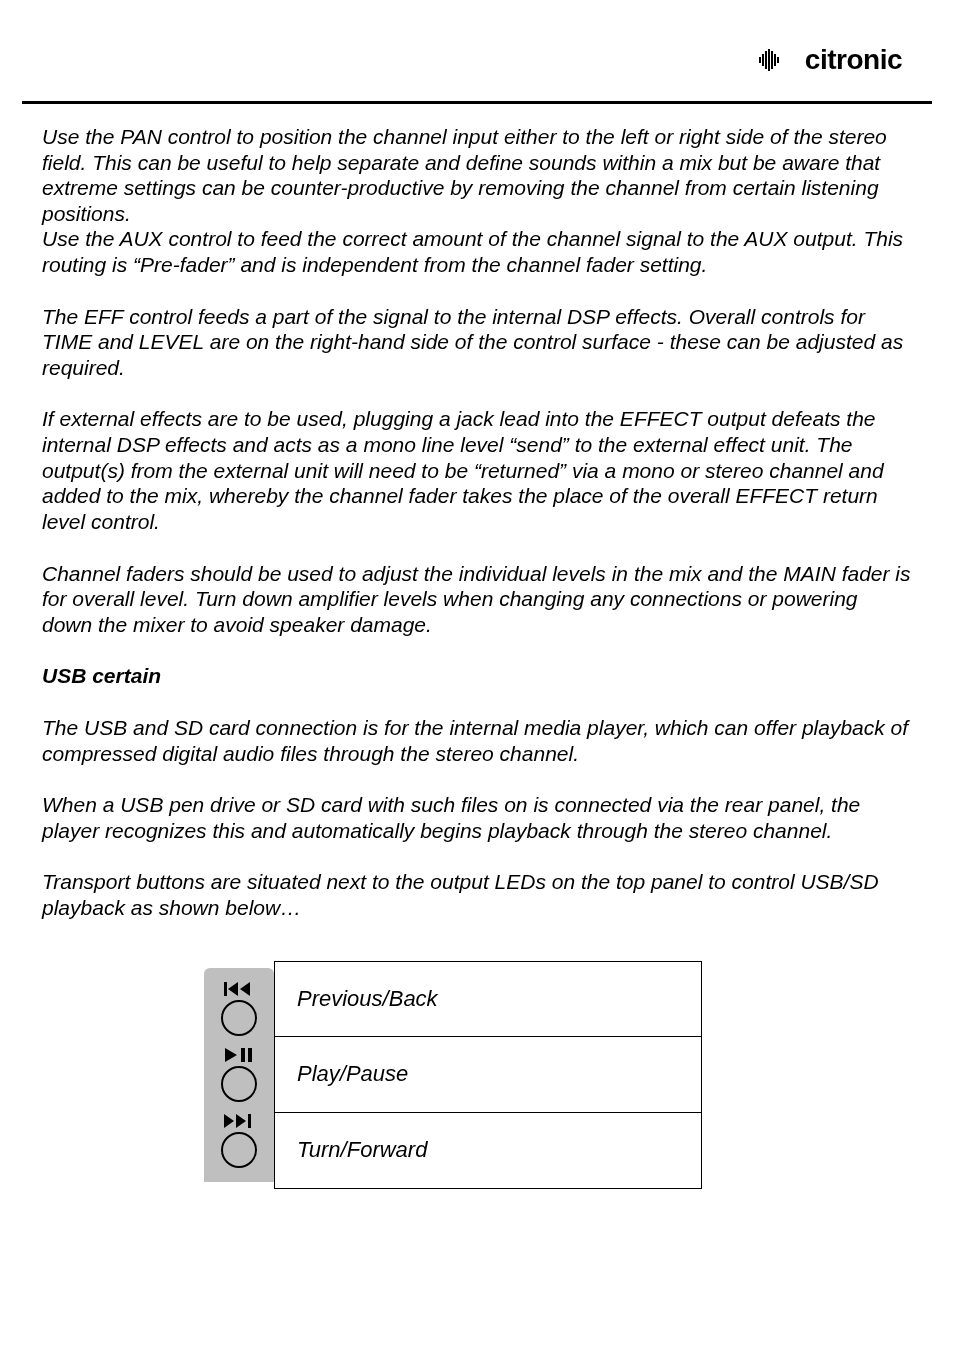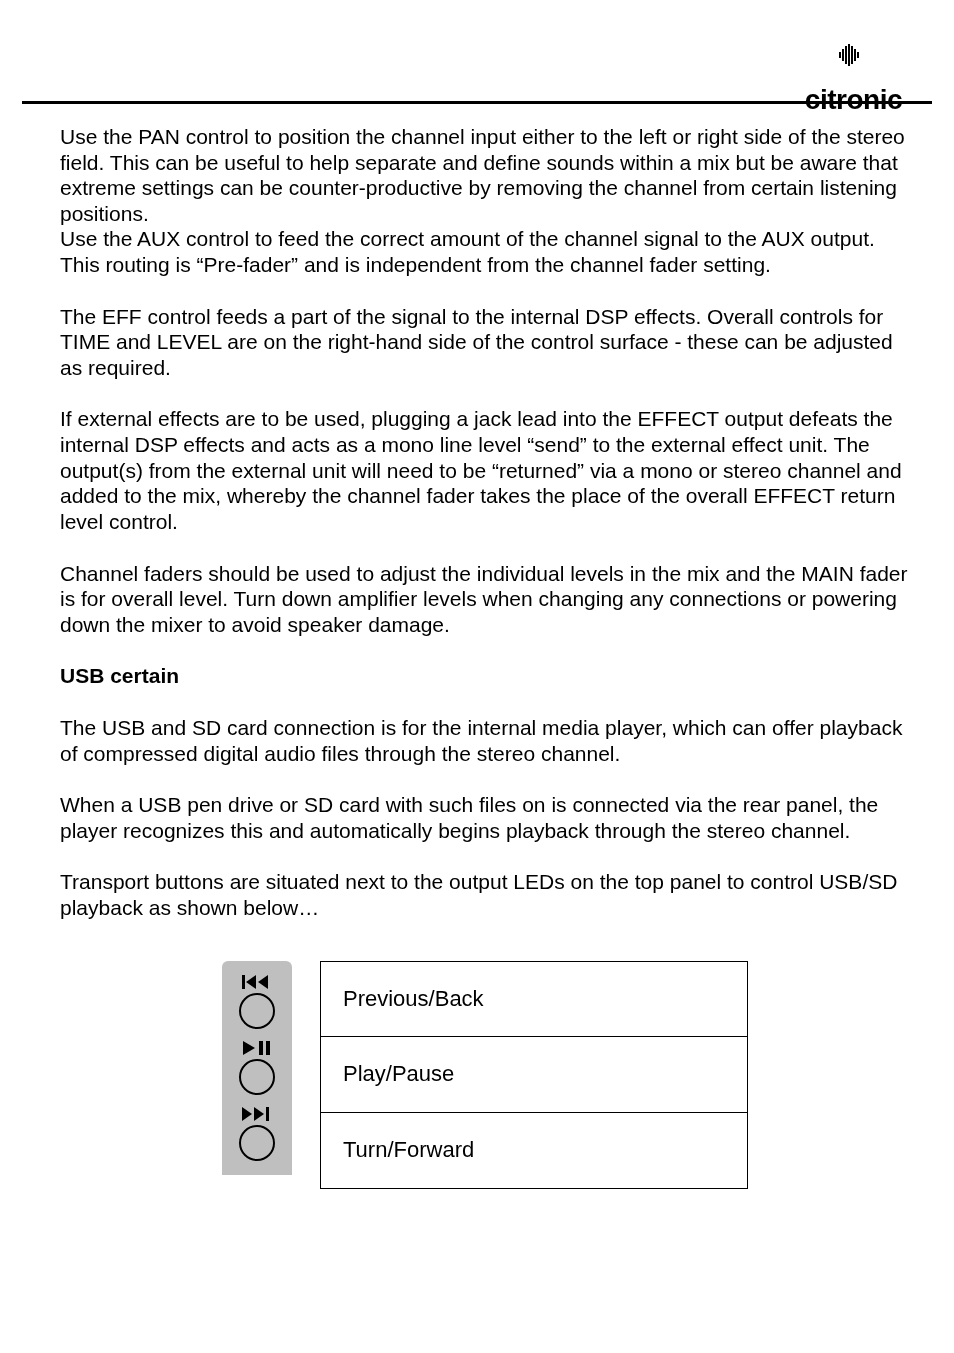--- a/index.html
+++ b/index.html
@@ -1,26 +1,26 @@
 <!DOCTYPE html>
 <html><head>
 <meta charset="utf-8">
 <style>
   * { box-sizing: border-box; margin: 0; padding: 0; }
   html, body { width: 954px; height: 1353px; background: #fff; font-family: Verdana, Geneva, sans-serif; color: #000; }
   .page { width: 954px; height: 1353px; position: relative; padding: 40px 42px 0 42px; }
-  .brand { position: absolute; top: 44px; right: 52px; display: flex; align-items: center; gap: 18px; flex-direction: column; }
+  .brand { position: absolute; top: 44px; right: 52px; display: flex; align-items: center; gap: 18px; }
   .brand-word { font-weight: 700; font-size: 28px; letter-spacing: -0.5px; font-family: Arial, Helvetica, sans-serif; }
   .brand-icon svg { display: block; }
   .rule { position: absolute; top: 101px; left: 22px; right: 22px; height: 3px; background: #000; }
-  .content { position: absolute; top: 124px; left: 60px; right: 42px; font-size: 21px; line-height: 1.22; }
+  .content { position: absolute; top: 124px; left: 42px; right: 42px; font-size: 21px; line-height: 1.22; font-style: italic; }
   .para { margin-bottom: 0; }
   .gap { height: 26px; }
   .heading { font-weight: 700; }
-  .usb-block { margin-top: 40px; display: flex; gap: 28px; align-items: flex-start; margin-left: 162px; }
+  .usb-block { margin-top: 40px; display: flex; align-items: center; margin-left: 162px; }
   .panel { width: 70px; background: #bfbfbf; border-top-left-radius: 6px; border-top-right-radius: 6px; padding: 12px 0 4px 0; display: flex; flex-direction: column; align-items: center; gap: 0; }
   .btn-stack { display: flex; flex-direction: column; align-items: center; }
   .icon-row { height: 18px; display: flex; align-items: center; justify-content: center; }
   .circle { width: 36px; height: 36px; border: 2.5px solid #000; border-radius: 50%; background: #bfbfbf; margin: 2px 0 10px 0; }
   .labels { border: 1px solid #000; border-collapse: collapse; width: 428px; }
   .labels td { border-bottom: 1px solid #000; padding: 24px 22px; font-size: 22px; }
   .labels tr:last-child td { border-bottom: none; }
   .footer { position: absolute; bottom: 104px; right: 46px; font-size: 21px; }
 </style>
 </head>

